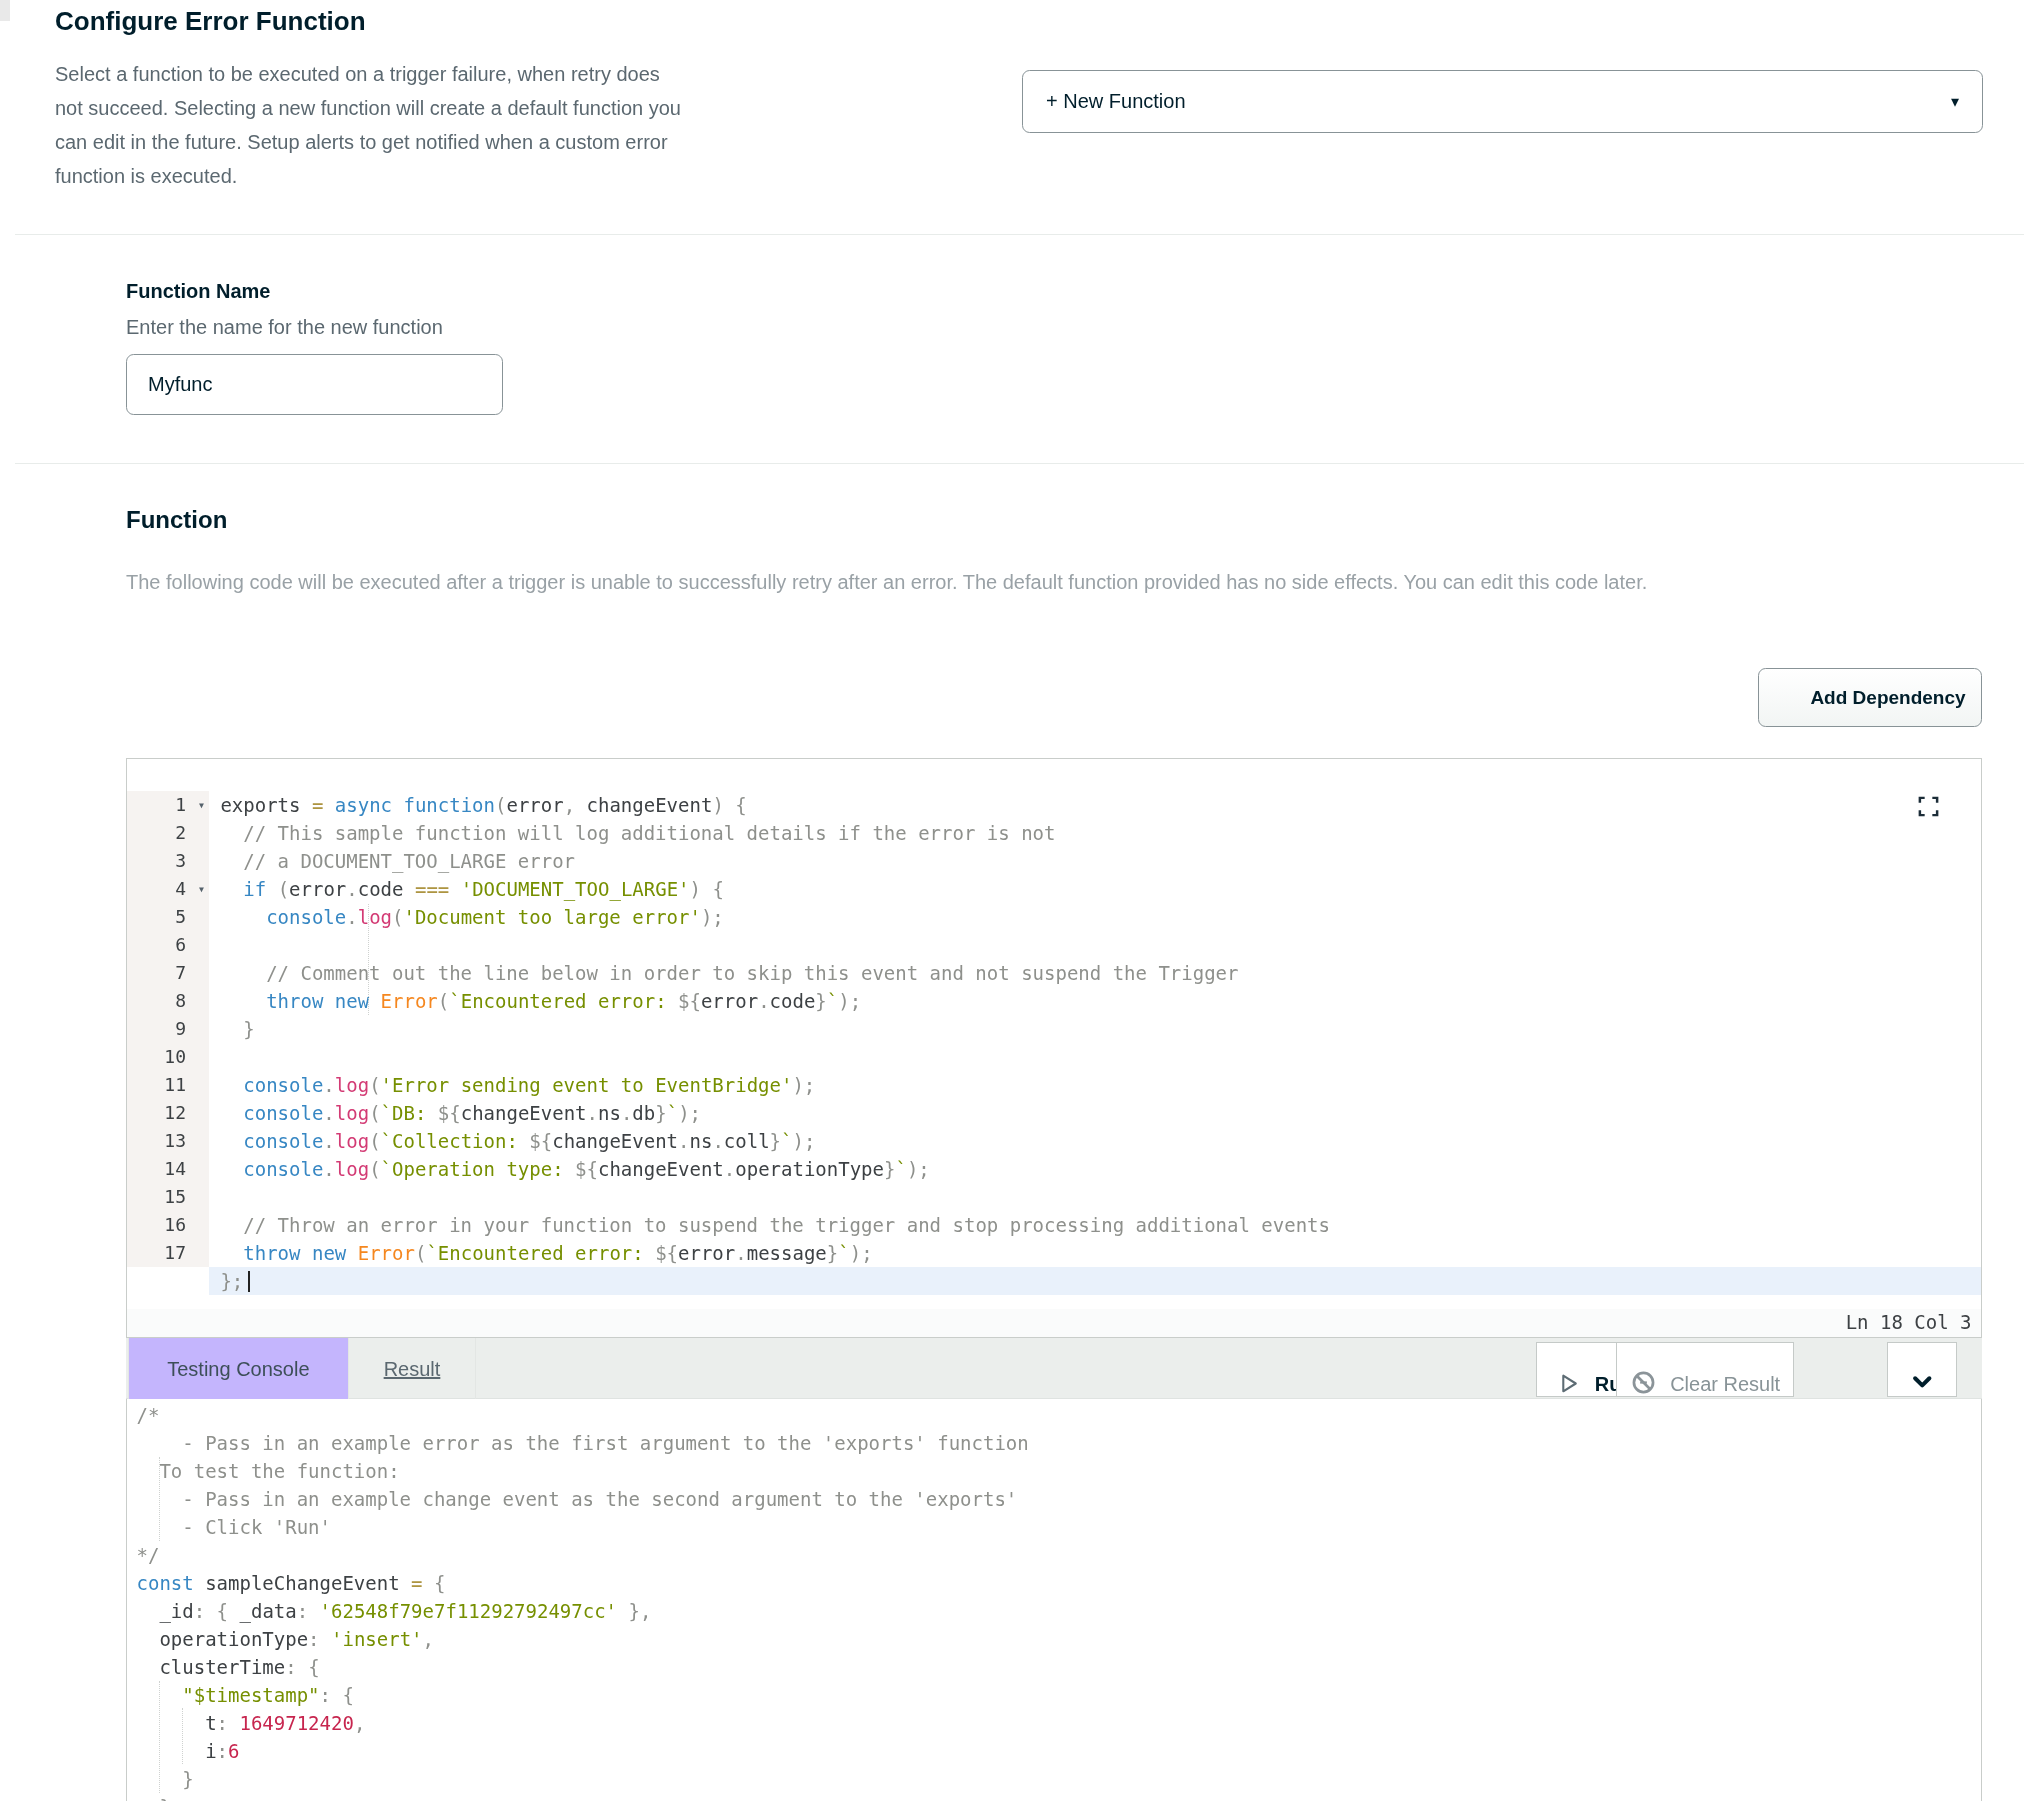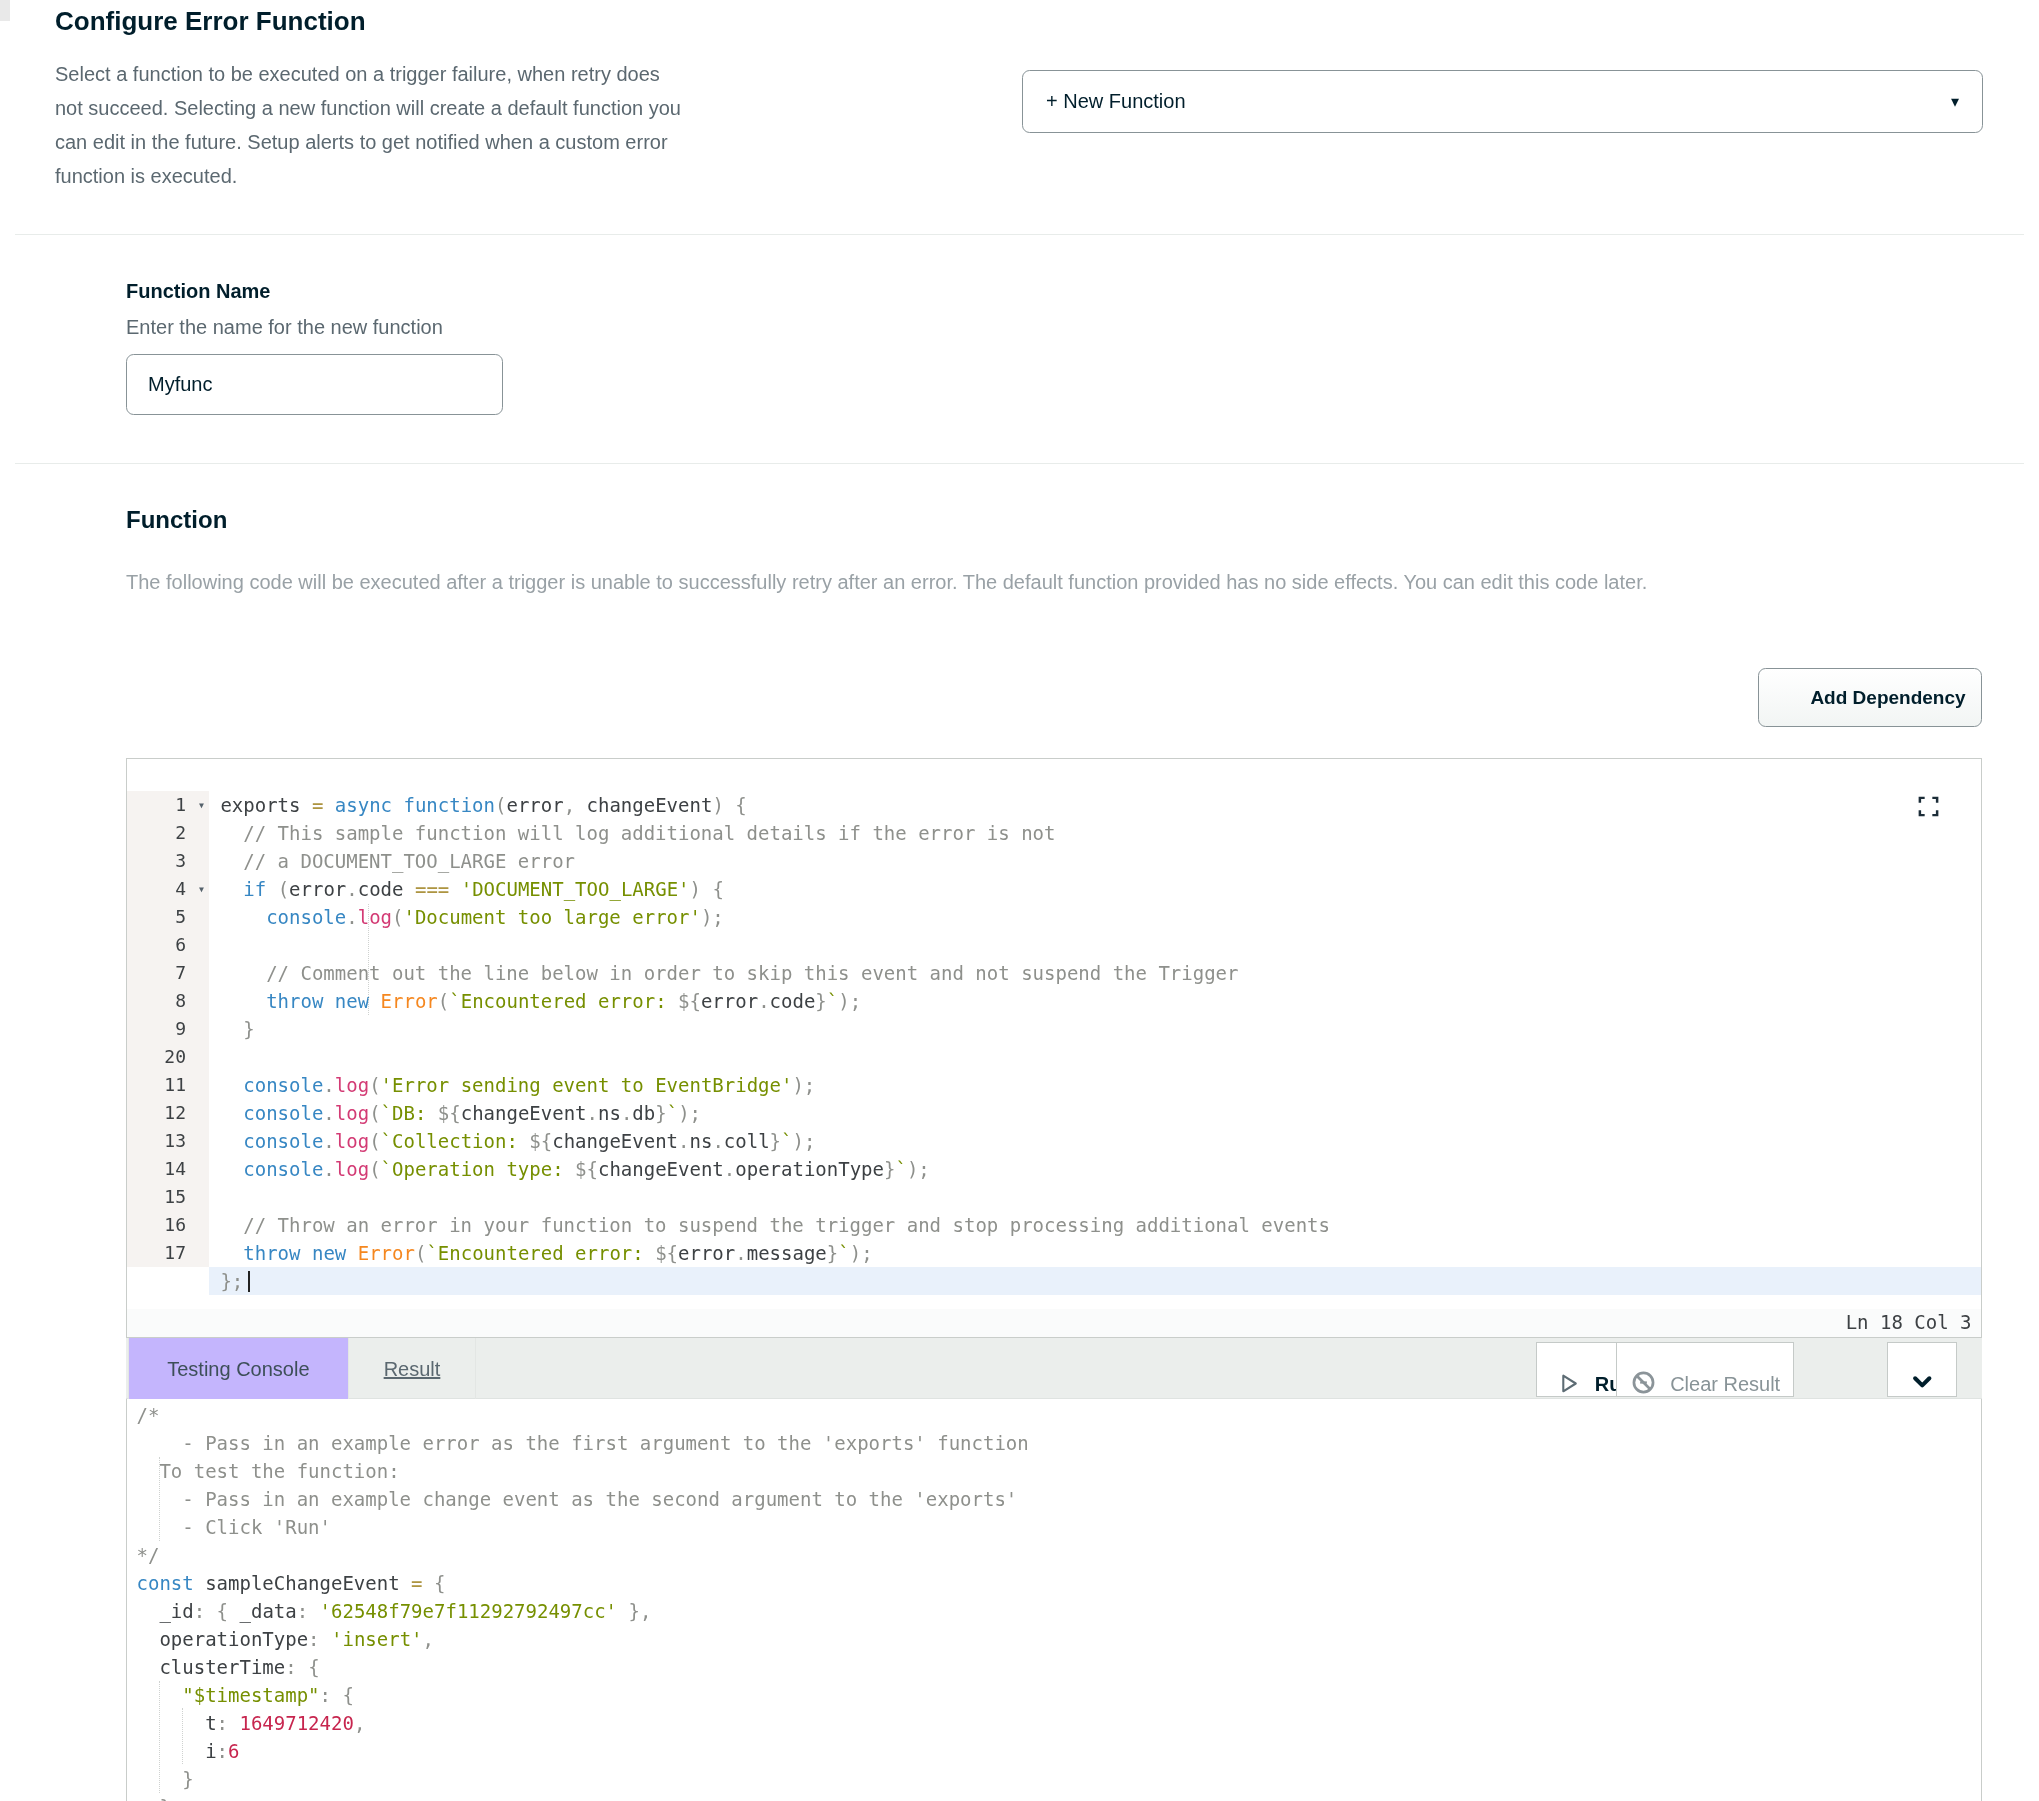--- a/index.html
+++ b/index.html
@@ -120,21 +120,21 @@
   <div class="ace-area code">
       <div class="crow"><div class="g">1<span class="fold">▾</span></div><div class="t"><span class="tk-t">exports </span><span class="tk-o">=</span><span class="tk-t"> </span><span class="tk-k">async</span><span class="tk-t"> </span><span class="tk-k">function</span><span class="tk-p">(</span><span class="tk-t">error</span><span class="tk-p">,</span><span class="tk-t"> changeEvent</span><span class="tk-p">)</span><span class="tk-t"> </span><span class="tk-p">{</span></div></div>
       <div class="crow"><div class="g">2</div><div class="t"><span class="tk-t">  </span><span class="tk-c">// This sample function will log additional details if the error is not</span></div></div>
       <div class="crow"><div class="g">3</div><div class="t"><span class="tk-t">  </span><span class="tk-c">// a DOCUMENT_TOO_LARGE error</span></div></div>
       <div class="crow"><div class="g">4<span class="fold">▾</span></div><div class="t"><span class="tk-t">  </span><span class="tk-k">if</span><span class="tk-t"> </span><span class="tk-p">(</span><span class="tk-t">error</span><span class="tk-p">.</span><span class="tk-t">code</span><span class="tk-t"> </span><span class="tk-o">===</span><span class="tk-t"> </span><span class="tk-s">'DOCUMENT_TOO_LARGE'</span><span class="tk-p">)</span><span class="tk-t"> </span><span class="tk-p">{</span></div></div>
       <div class="crow"><div class="g">5</div><div class="t"><span class="tk-t">    </span><span class="tk-k">console</span><span class="tk-p">.</span><span class="tk-f">log</span><span class="tk-p">(</span><span class="tk-s">'Document too large error'</span><span class="tk-p">);</span></div></div>
       <div class="crow"><div class="g">6</div><div class="t"></div></div>
       <div class="crow"><div class="g">7</div><div class="t"><span class="tk-t">    </span><span class="tk-c">// Comment out the line below in order to skip this event and not suspend the Trigger</span></div></div>
       <div class="crow"><div class="g">8</div><div class="t"><span class="tk-t">    </span><span class="tk-k">throw</span><span class="tk-t"> </span><span class="tk-k">new</span><span class="tk-t"> </span><span class="tk-e">Error</span><span class="tk-p">(</span><span class="tk-s">`Encountered error: </span><span class="tk-p">${</span><span class="tk-t">error</span><span class="tk-p">.</span><span class="tk-t">code</span><span class="tk-p">}</span><span class="tk-s">`</span><span class="tk-p">);</span></div></div>
       <div class="crow"><div class="g">9</div><div class="t"><span class="tk-t">  </span><span class="tk-p">}</span></div></div>
-      <div class="crow"><div class="g">20</div><div class="t"></div></div>
+      <div class="crow"><div class="g">10</div><div class="t"></div></div>
       <div class="crow"><div class="g">11</div><div class="t"><span class="tk-t">  </span><span class="tk-k">console</span><span class="tk-p">.</span><span class="tk-f">log</span><span class="tk-p">(</span><span class="tk-s">'Error sending event to EventBridge'</span><span class="tk-p">);</span></div></div>
       <div class="crow"><div class="g">12</div><div class="t"><span class="tk-t">  </span><span class="tk-k">console</span><span class="tk-p">.</span><span class="tk-f">log</span><span class="tk-p">(</span><span class="tk-s">`DB: </span><span class="tk-p">${</span><span class="tk-t">changeEvent</span><span class="tk-p">.</span><span class="tk-t">ns</span><span class="tk-p">.</span><span class="tk-t">db</span><span class="tk-p">}</span><span class="tk-s">`</span><span class="tk-p">);</span></div></div>
       <div class="crow"><div class="g">13</div><div class="t"><span class="tk-t">  </span><span class="tk-k">console</span><span class="tk-p">.</span><span class="tk-f">log</span><span class="tk-p">(</span><span class="tk-s">`Collection: </span><span class="tk-p">${</span><span class="tk-t">changeEvent</span><span class="tk-p">.</span><span class="tk-t">ns</span><span class="tk-p">.</span><span class="tk-t">coll</span><span class="tk-p">}</span><span class="tk-s">`</span><span class="tk-p">);</span></div></div>
       <div class="crow"><div class="g">14</div><div class="t"><span class="tk-t">  </span><span class="tk-k">console</span><span class="tk-p">.</span><span class="tk-f">log</span><span class="tk-p">(</span><span class="tk-s">`Operation type: </span><span class="tk-p">${</span><span class="tk-t">changeEvent</span><span class="tk-p">.</span><span class="tk-t">operationType</span><span class="tk-p">}</span><span class="tk-s">`</span><span class="tk-p">);</span></div></div>
       <div class="crow"><div class="g">15</div><div class="t"></div></div>
       <div class="crow"><div class="g">16</div><div class="t"><span class="tk-t">  </span><span class="tk-c">// Throw an error in your function to suspend the trigger and stop processing additional events</span></div></div>
       <div class="crow"><div class="g">17</div><div class="t"><span class="tk-t">  </span><span class="tk-k">throw</span><span class="tk-t"> </span><span class="tk-k">new</span><span class="tk-t"> </span><span class="tk-e">Error</span><span class="tk-p">(</span><span class="tk-s">`Encountered error: </span><span class="tk-p">${</span><span class="tk-t">error</span><span class="tk-p">.</span><span class="tk-t">message</span><span class="tk-p">}</span><span class="tk-s">`</span><span class="tk-p">);</span></div></div>
       <div class="crow"><div class="g active-gutter">18</div><div class="t active-line"><span class="tk-p">};</span><span class="cursor"></span></div></div>
     </div>
   <div class="indent-guide" style="left:241px;top:145px;height:111px;"></div>

